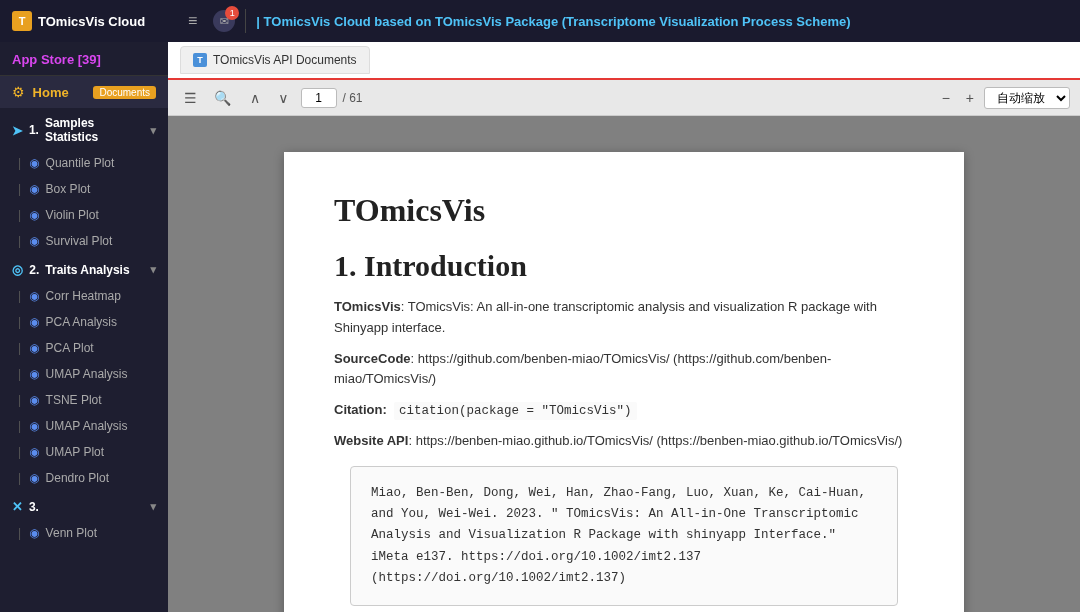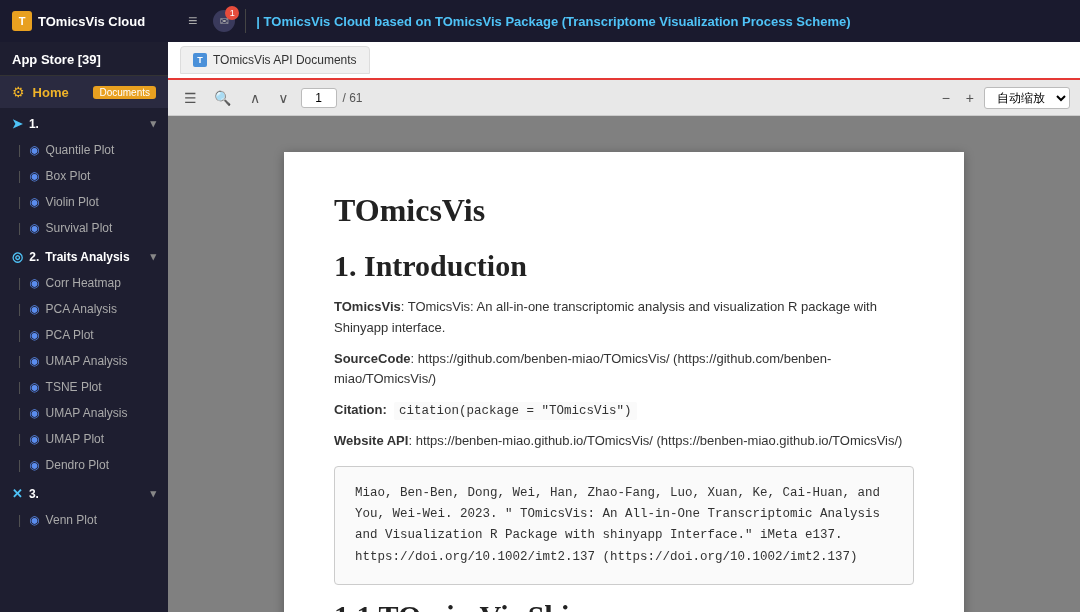--- a/index.html
+++ b/index.html
@@ -64,21 +64,21 @@
       overflow-y: auto;
       overflow-x: hidden;
     }
     .sidebar::-webkit-scrollbar { width: 4px; }
     .sidebar::-webkit-scrollbar-thumb { background: #444; }
 
     .sidebar-app-store {
       padding: 10px 12px 8px;
       font-size: 13px;
       font-weight: 600;
-      color: #ffffff;
+      color: #d946ef;
       border-bottom: 1px solid #333;
     }
 
     .sidebar-home-btn {
       display: flex; align-items: center; gap: 8px;
       padding: 8px 12px;
       background: #2a2a40;
       cursor: pointer;
     }
     .sidebar-home-btn .home-icon {
@@ -225,21 +225,21 @@
       font-weight: 700;
     }
     .pdf-page .code-block {
       border: 1px solid #ccc;
       border-radius: 4px;
       padding: 16px 20px;
       font-family: 'Courier New', monospace;
       font-size: 12.5px;
       color: #333;
       background: #fafafa;
-      margin: 14px 0;
+      margin: 14px 16px;
       line-height: 1.7;
     }
     .pdf-page .code-inline {
       font-family: 'Courier New', monospace;
       font-size: 12.5px;
       background: #fafafa;
       padding: 2px 5px;
       border-radius: 2px;
     }
   </style>
@@ -273,20 +273,21 @@
     <div class="sidebar-home-btn">
       <span class="home-icon">⚙</span>
       <span class="home-label">Home</span>
       <span class="docs-badge">Documents</span>
     </div>
 
     <div class="sidebar-section">
       <div class="sidebar-section-header">
         <span class="section-icon">➤</span>
         <span>1.</span>
+        <span>Samples Statistics</span>
         <span class="chevron">▾</span>
       </div>
       <div class="sidebar-item">
         <span class="pipe">|</span>
         <span class="item-icon">◉</span>
         <span>Quantile Plot</span>
       </div>
       <div class="sidebar-item">
         <span class="pipe">|</span>
         <span class="item-icon">◉</span>

